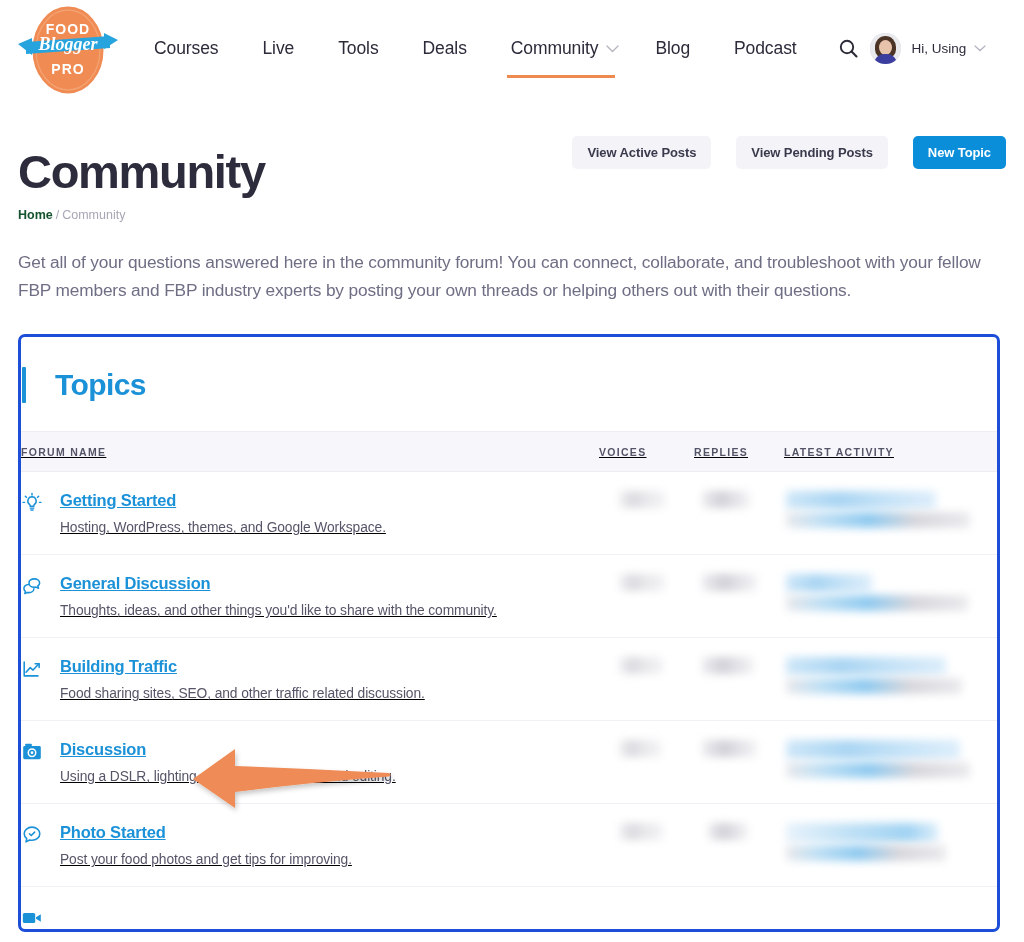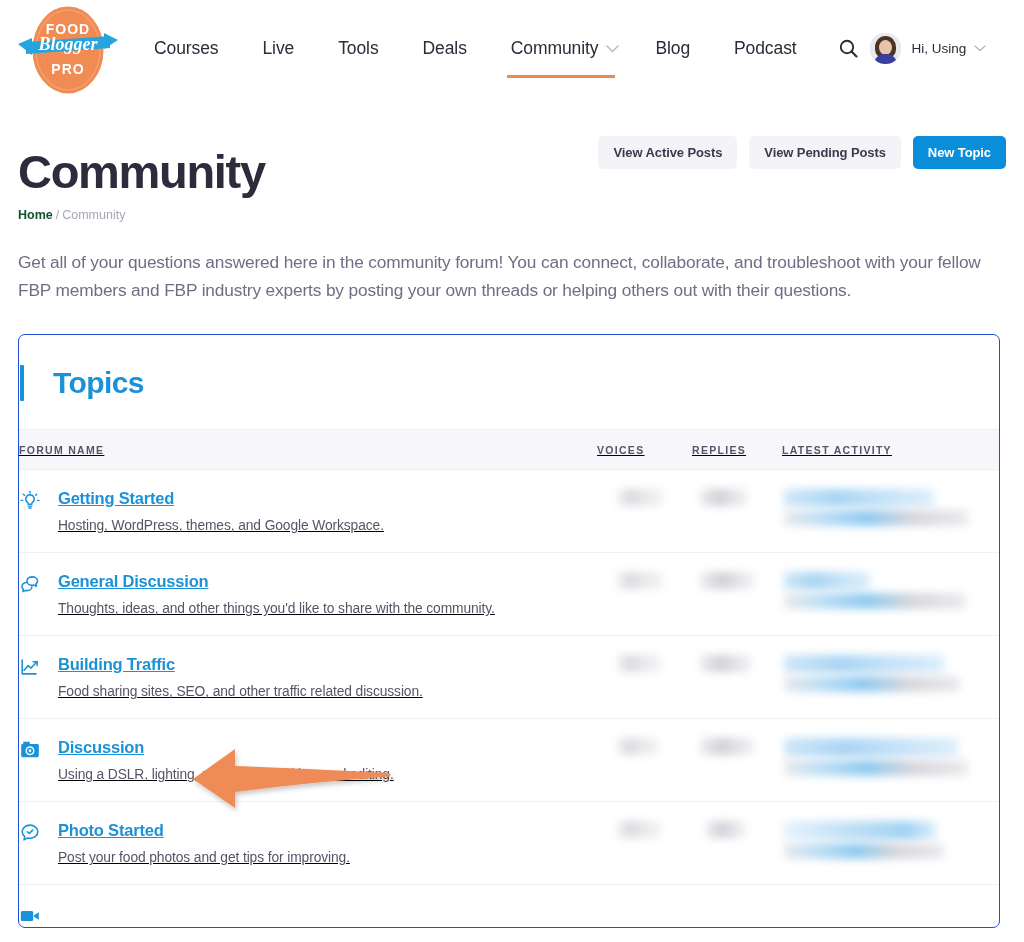--- a/index.html
+++ b/index.html
@@ -137,21 +137,21 @@
     font-weight: 600;
     cursor: pointer;
   }
   .breadcrumb .sep { margin: 0 3px; }
 
   .head-actions {
     position: absolute;
     right: 18px;
     top: 34px;
     display: flex;
-    gap: 12px;
+    gap: 25px;
     align-items: center;
   }
   .btn {
     font-size: 13px;
     font-weight: 600;
     border-radius: 5px;
     padding: 9px 15px;
     cursor: pointer;
     white-space: nowrap;
     border: none;
@@ -168,21 +168,21 @@
     font-size: 17.3px;
     line-height: 1.62;
     color: #6e6e85;
     letter-spacing: -0.15px;
   }
 
   
   .card {
     margin: 30px 18px 0 18px;
     width: 982px;
-    border: 1px solid #1d4ed8;
+    border: 3px solid #1d4ed8;
     border-radius: 7px;
     background: #fff;
     overflow: hidden;
   }
   .card-head {
     padding: 30px 0 28px 0;
     display: flex;
     align-items: center;
   }
   .card-accent {

